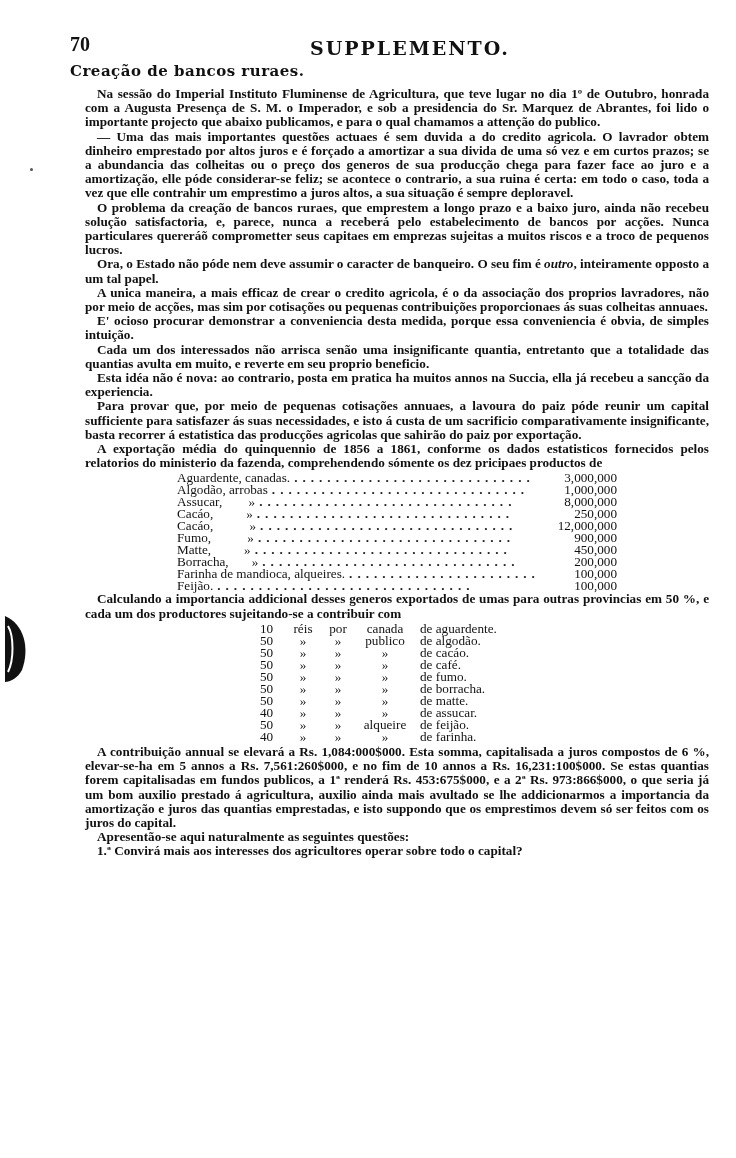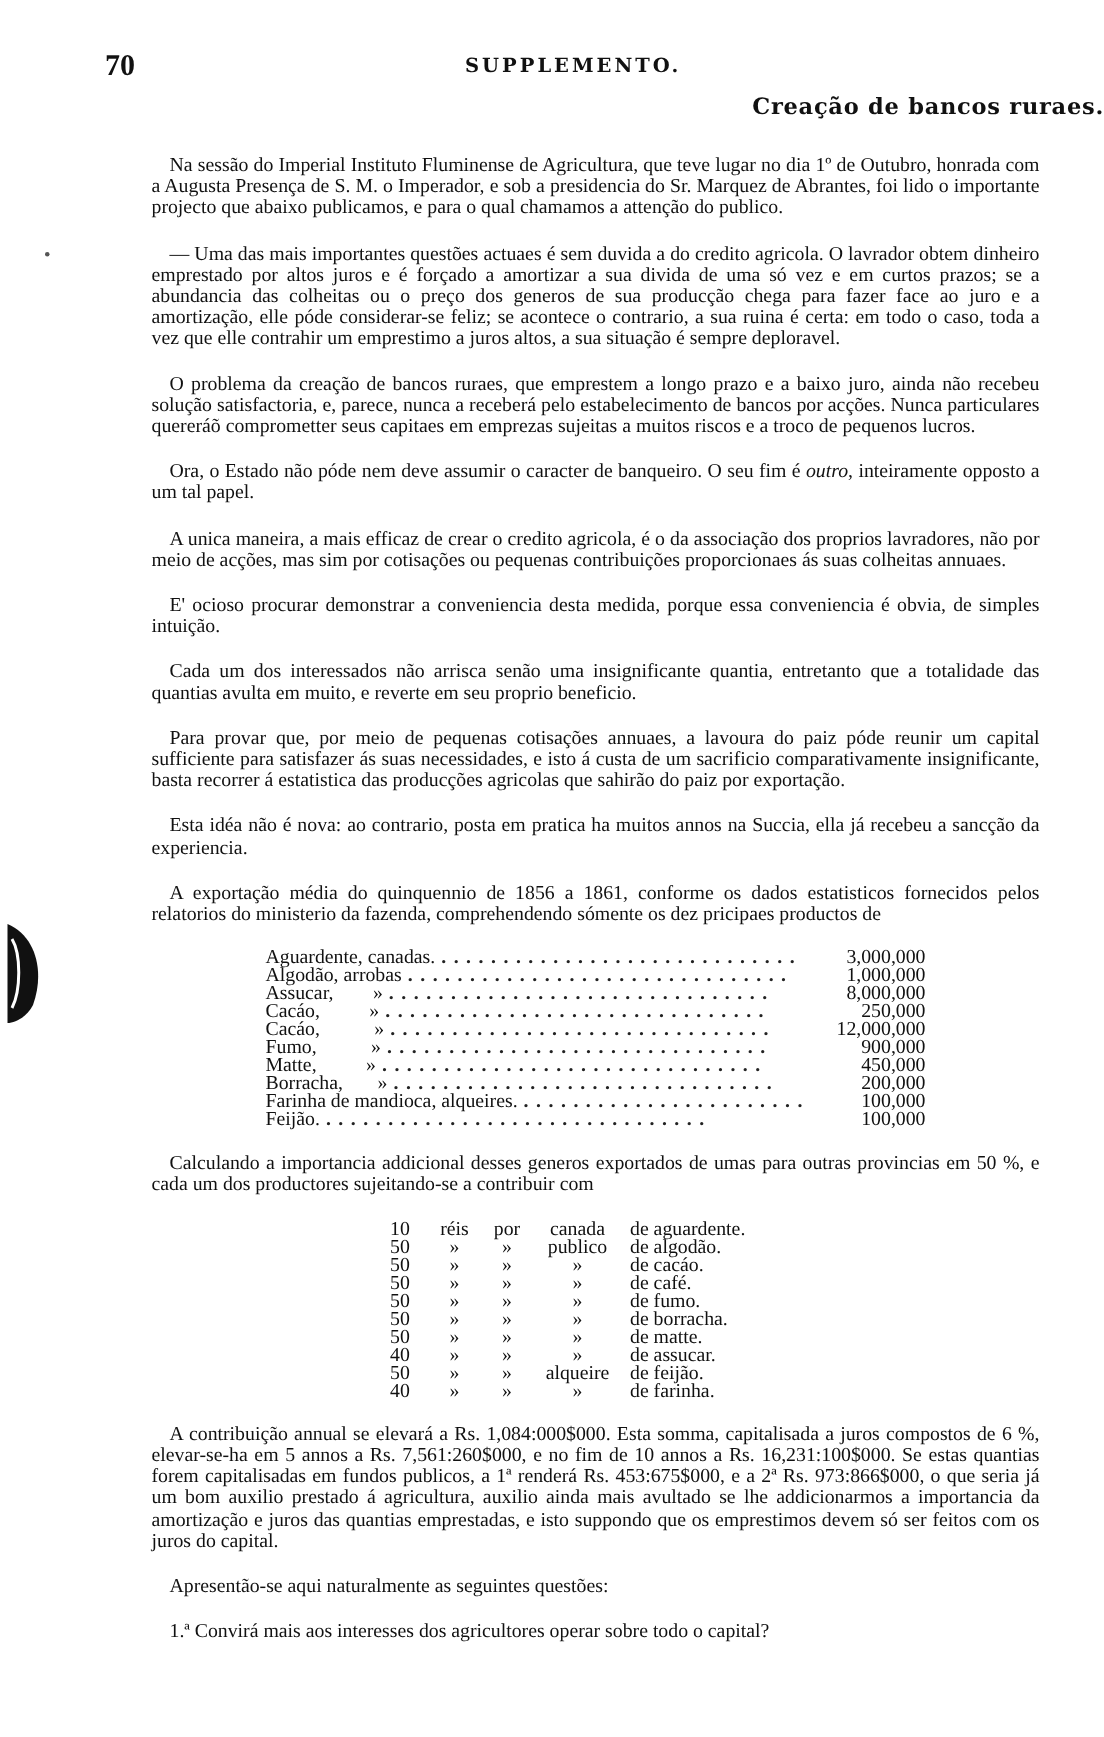--- a/index.html
+++ b/index.html
@@ -2,28 +2,28 @@
 <html><head>
 <meta charset="utf-8">
 <style>
   html, body { margin: 0; padding: 0; background: #ffffff; }
   body { width: 736px; height: 1158px; position: relative; overflow: hidden;
          font-family: "DejaVu Serif", "Liberation Serif", serif; color: #111; }
   .page { position: absolute; left: 0; top: 0; width: 736px; height: 938px; }
   .header { position: absolute; top: 33px; left: 70px; width: 600px; height: 24px; }
   .page-num { position: absolute; left: 0; top: 0; font-size: 20px; font-weight: bold;
               font-family: "Liberation Serif", serif; }
-  .running-head { position: absolute; left: 240px; top: 4px; font-size: 13px; font-weight: bold;
+  .running-head { position: absolute; left: 240px; top: 4px; font-size: 19px; font-weight: bold;
                   letter-spacing: 2px; font-family: "DejaVu Serif", serif; text-align: right; }
-  .title { position: absolute; top: 62px; left: 0; width: 736px; text-align: right;
+  .title { position: absolute; top: 62px; left: 0; width: 736px; text-align: left;
            font-size: 15px; font-weight: bold; font-family: "DejaVu Serif", serif; letter-spacing: 0.5px; padding-left: 70px; box-sizing: border-box; }
   .body-text { position: absolute; left: 85px; top: 87px; width: 624px;
                font-family: "Liberation Serif", serif; font-size: 13.2px; line-height: 14.2px;
                text-align: justify; }
-  .p { margin: 16px; text-indent: 12px; }
+  .p { margin: 0; text-indent: 12px; font-weight: bold; }
   em { font-style: italic; }
   .products { margin: 2px 0 0 92px; width: 440px; font-size: 13.2px; line-height: 12px; }
   .prow { display: flex; align-items: baseline; }
   .pname { white-space: nowrap; }
   .pdots { flex: 1; overflow: hidden; white-space: nowrap; letter-spacing: 5px; font-weight: bold; margin: 0 4px; color: #222; }
   .pval { width: 78px; text-align: right; white-space: nowrap; }
   .rates { margin: 2px 0 2px 175px; font-size: 13.2px; line-height: 12px; }
   .rrow { display: flex; }
   .rc1 { width: 24px; text-align: left; }
   .rc2 { width: 38px; text-align: center; }
@@ -54,22 +54,22 @@
   <div class="title">Creação de bancos ruraes.</div>
 
   <div class="body-text">
     <p class="p">Na sessão do Imperial Instituto Fluminense de Agricultura, que teve lugar no dia 1º de Outubro, honrada com a Augusta Presença de S. M. o Imperador, e sob a presidencia do Sr. Marquez de Abrantes, foi lido o importante projecto que abaixo publicamos, e para o qual chamamos a attenção do publico.</p>
     <p class="p">— Uma das mais importantes questões actuaes é sem duvida a do credito agricola. O lavrador obtem dinheiro emprestado por altos juros e é forçado a amortizar a sua divida de uma só vez e em curtos prazos; se a abundancia das colheitas ou o preço dos generos de sua producção chega para fazer face ao juro e a amortização, elle póde considerar-se feliz; se acontece o contrario, a sua ruina é certa: em todo o caso, toda a vez que elle contrahir um emprestimo a juros altos, a sua situação é sempre deploravel.</p>
     <p class="p">O problema da creação de bancos ruraes, que emprestem a longo prazo e a baixo juro, ainda não recebeu solução satisfactoria, e, parece, nunca a receberá pelo estabelecimento de bancos por acções. Nunca particulares quereráõ comprometter seus capitaes em emprezas sujeitas a muitos riscos e a troco de pequenos lucros.</p>
     <p class="p"><span>Ora, o Estado não póde nem deve assumir o caracter de banqueiro. O seu fim é </span><em>outro</em><span>, inteiramente opposto a um tal papel.</span></p>
     <p class="p">A unica maneira, a mais efficaz de crear o credito agricola, é o da associação dos proprios lavradores, não por meio de acções, mas sim por cotisações ou pequenas contribuições proporcionaes ás suas colheitas annuaes.</p>
     <p class="p">E' ocioso procurar demonstrar a conveniencia desta medida, porque essa conveniencia é obvia, de simples intuição.</p>
     <p class="p">Cada um dos interessados não arrisca senão uma insignificante quantia, entretanto que a totalidade das quantias avulta em muito, e reverte em seu proprio beneficio.</p>
+    <p class="p">Esta idéa não é nova: ao contrario, posta em pratica ha muitos annos na Succia, ella já recebeu a sancção da experiencia.</p>
     <p class="p">Para provar que, por meio de pequenas cotisações annuaes, a lavoura do paiz póde reunir um capital sufficiente para satisfazer ás suas necessidades, e isto á custa de um sacrificio comparativamente insignificante, basta recorrer á estatistica das producções agricolas que sahirão do paiz por exportação.</p>
-    <p class="p">Esta idéa não é nova: ao contrario, posta em pratica ha muitos annos na Succia, ella já recebeu a sancção da experiencia.</p>
     <p class="p">A exportação média do quinquennio de 1856 a 1861, conforme os dados estatisticos fornecidos pelos relatorios do ministerio da fazenda, comprehendendo sómente os dez pricipaes productos de</p>
 
     <div class="products">
       <div class="prow">
           <span class="pname">Aguardente, canadas.</span>
           <span class="pdots">...............................</span>
           <span class="pval">3,000,000</span>
         </div>
       <div class="prow">
           <span class="pname">Algodão, arrobas</span>

